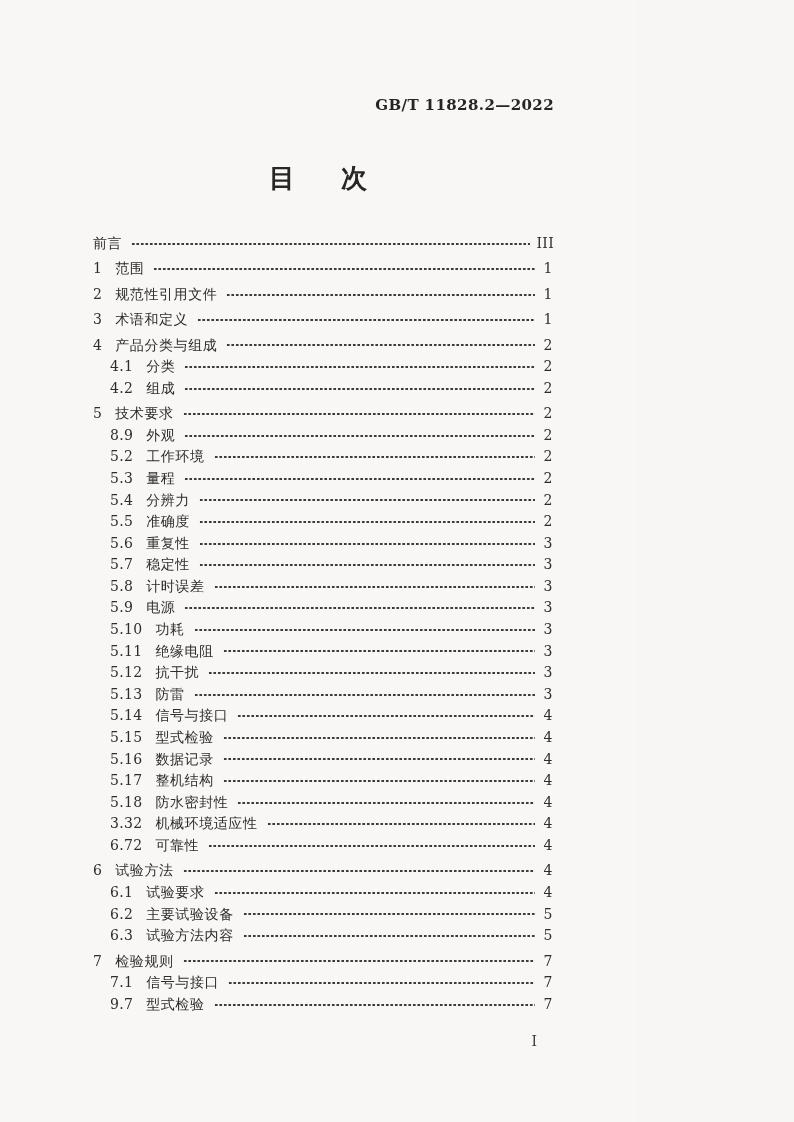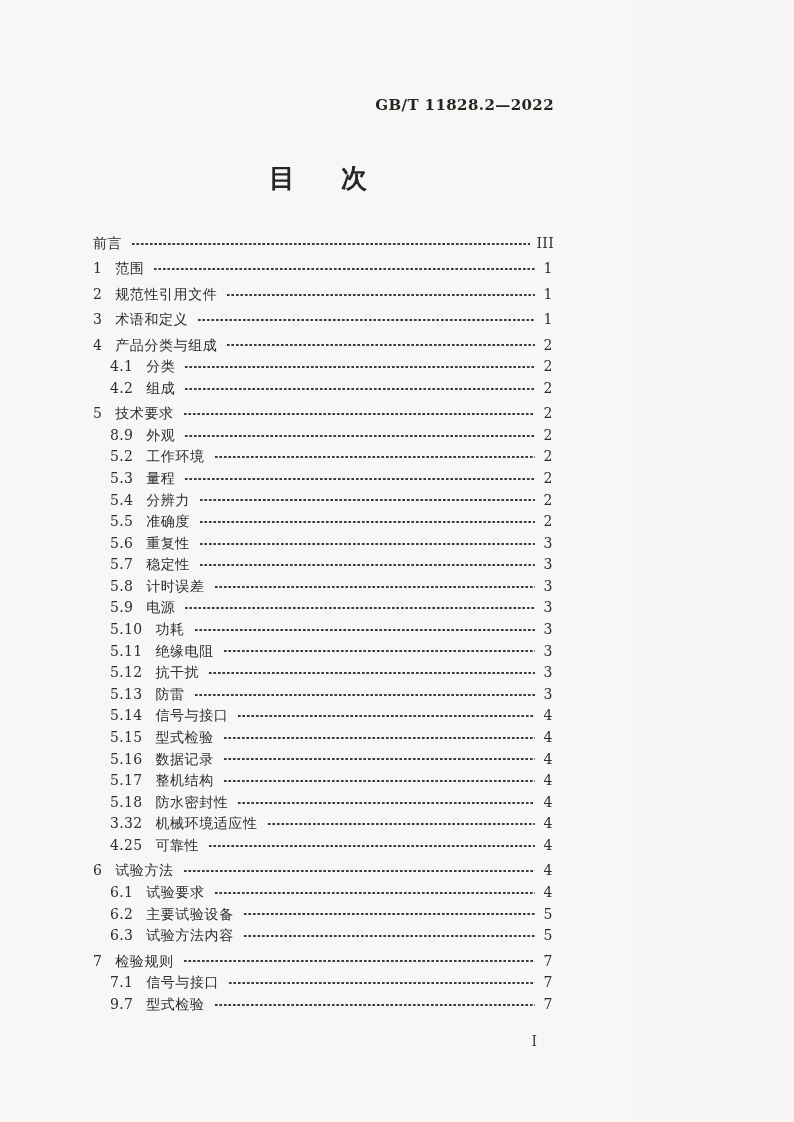--- a/index.html
+++ b/index.html
@@ -284,21 +284,21 @@
   </div>
 
   <div class="toc-row lvl1">
     <span class="num">3.32</span>
     <span class="label">机械环境适应性</span>
     <span class="leader"></span>
     <span class="pageno">4</span>
   </div>
 
   <div class="toc-row lvl1">
-    <span class="num">4.25</span>
+    <span class="num">6.72</span>
     <span class="label">可靠性</span>
     <span class="leader"></span>
     <span class="pageno">4</span>
   </div>
 
   <div class="toc-row lvl0">
     <span class="num">6</span>
     <span class="label">试验方法</span>
     <span class="leader"></span>
     <span class="pageno">4</span>

